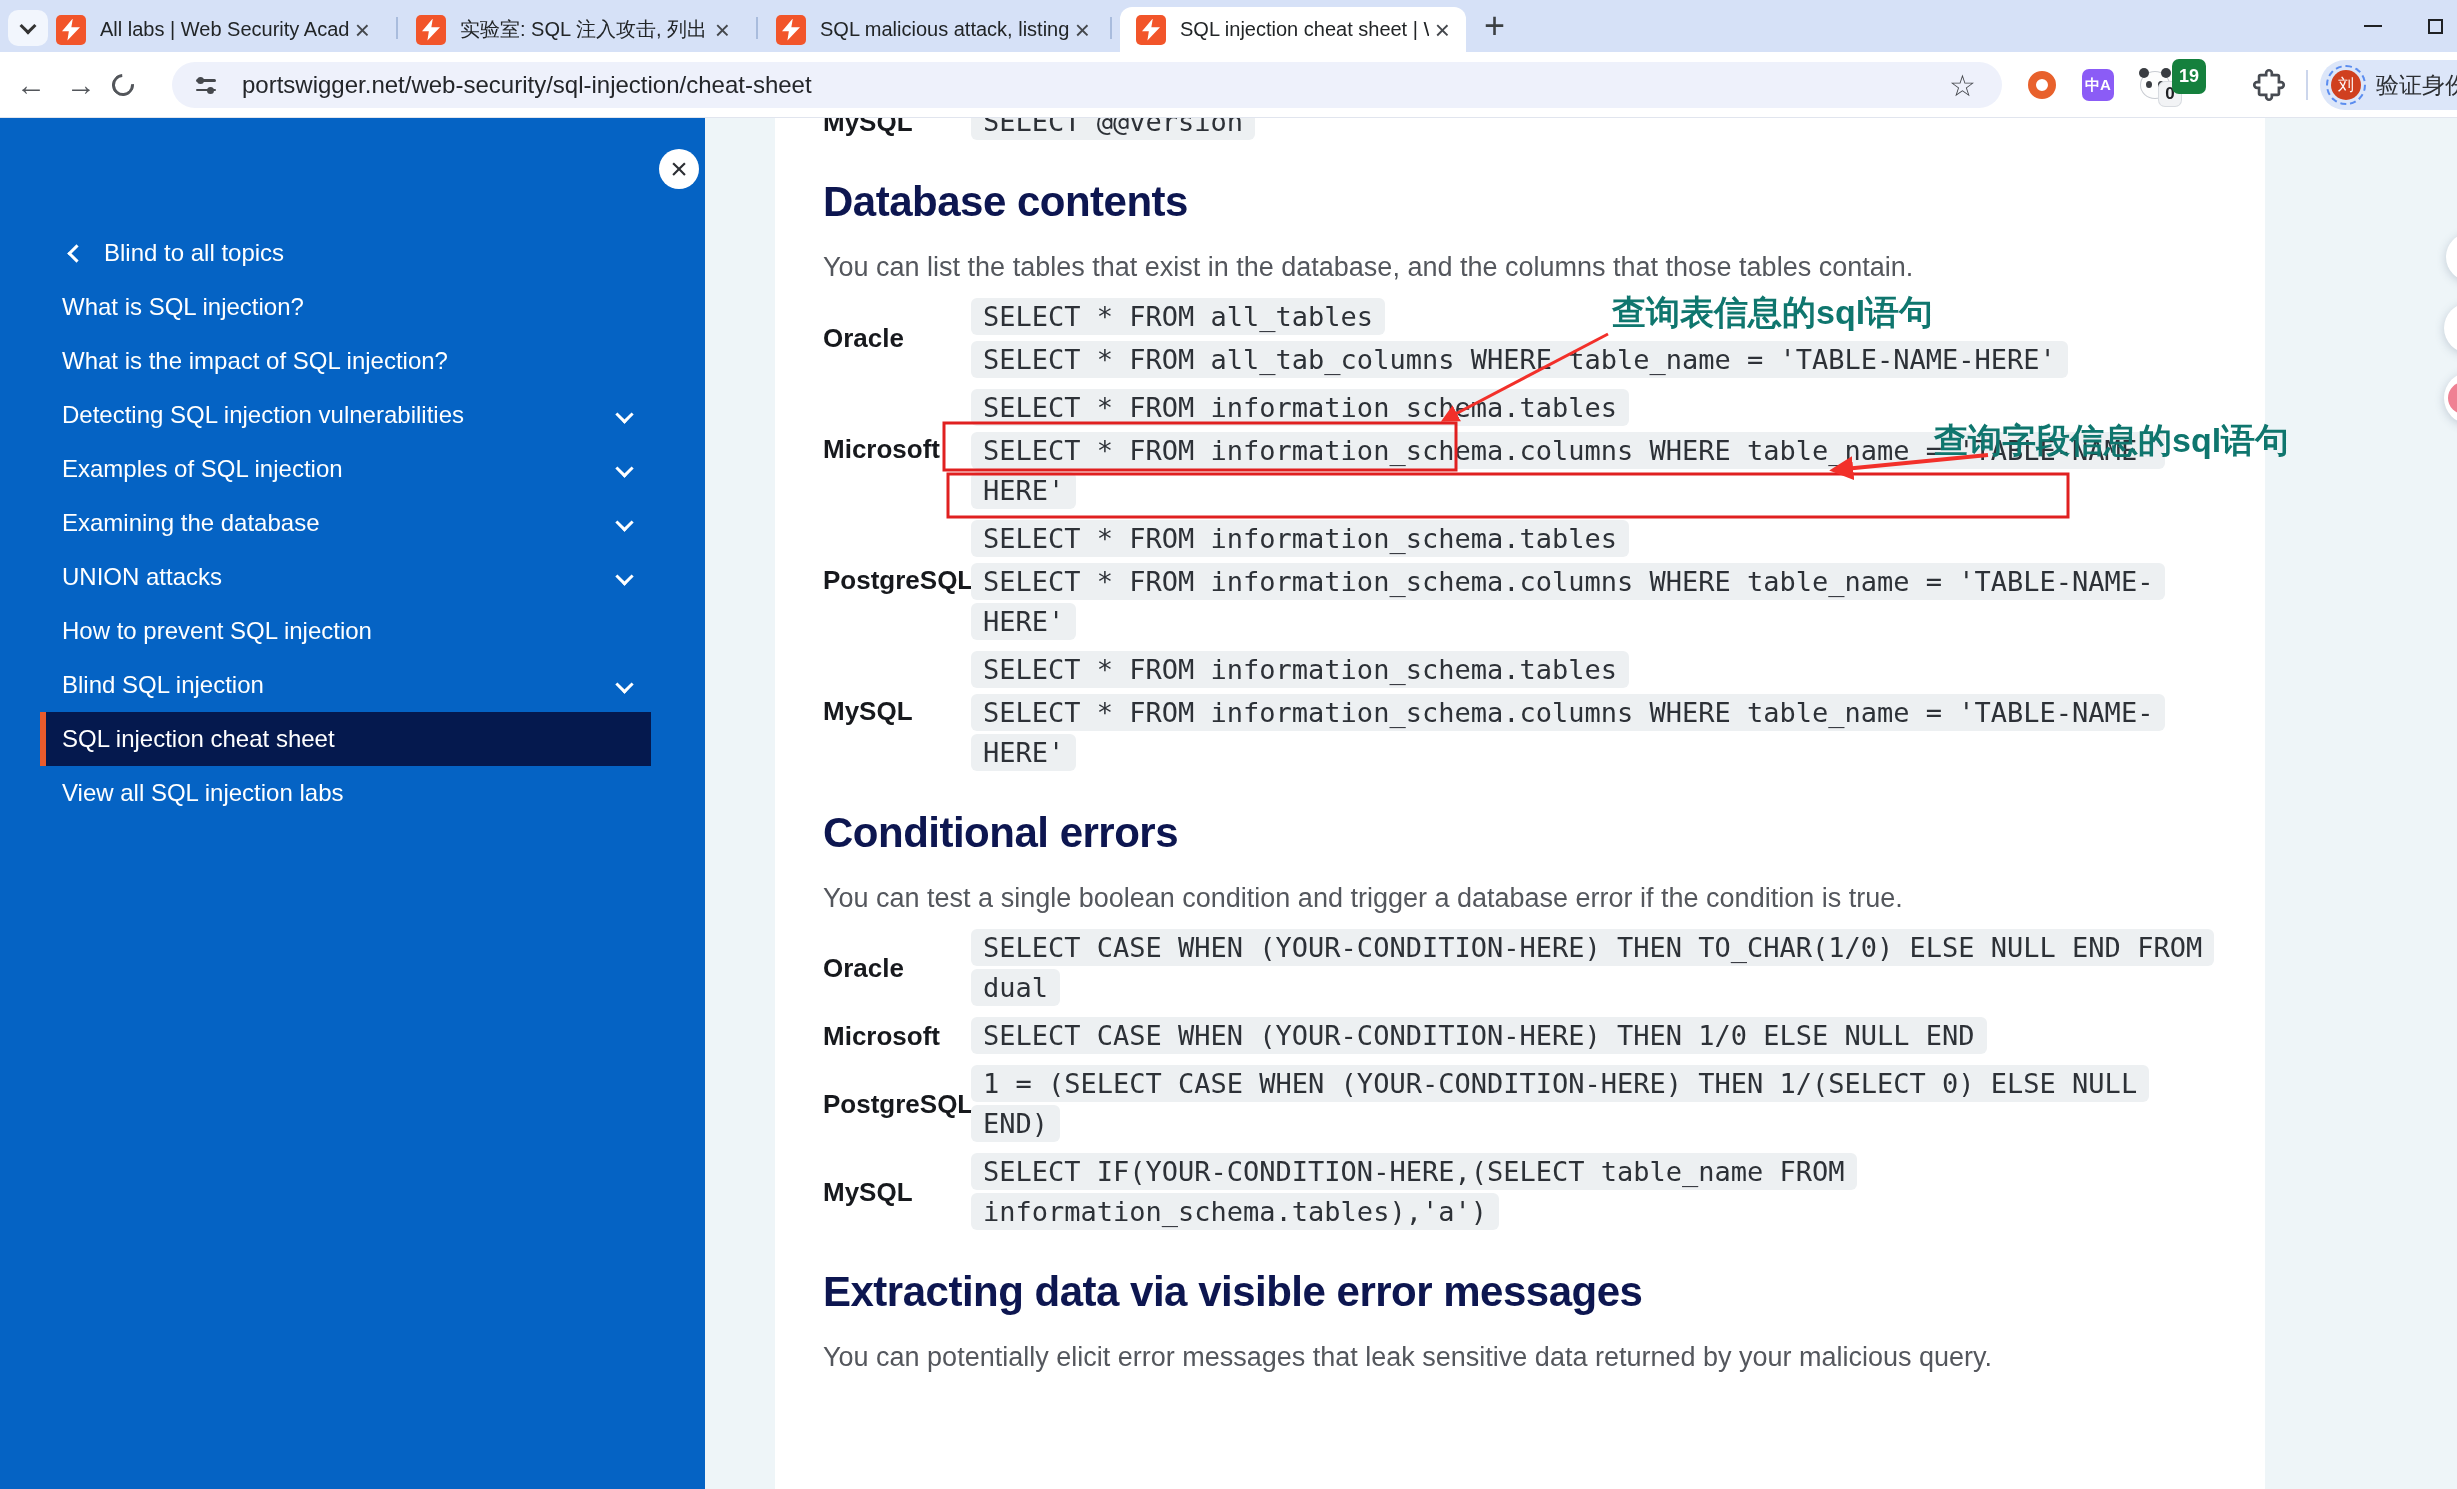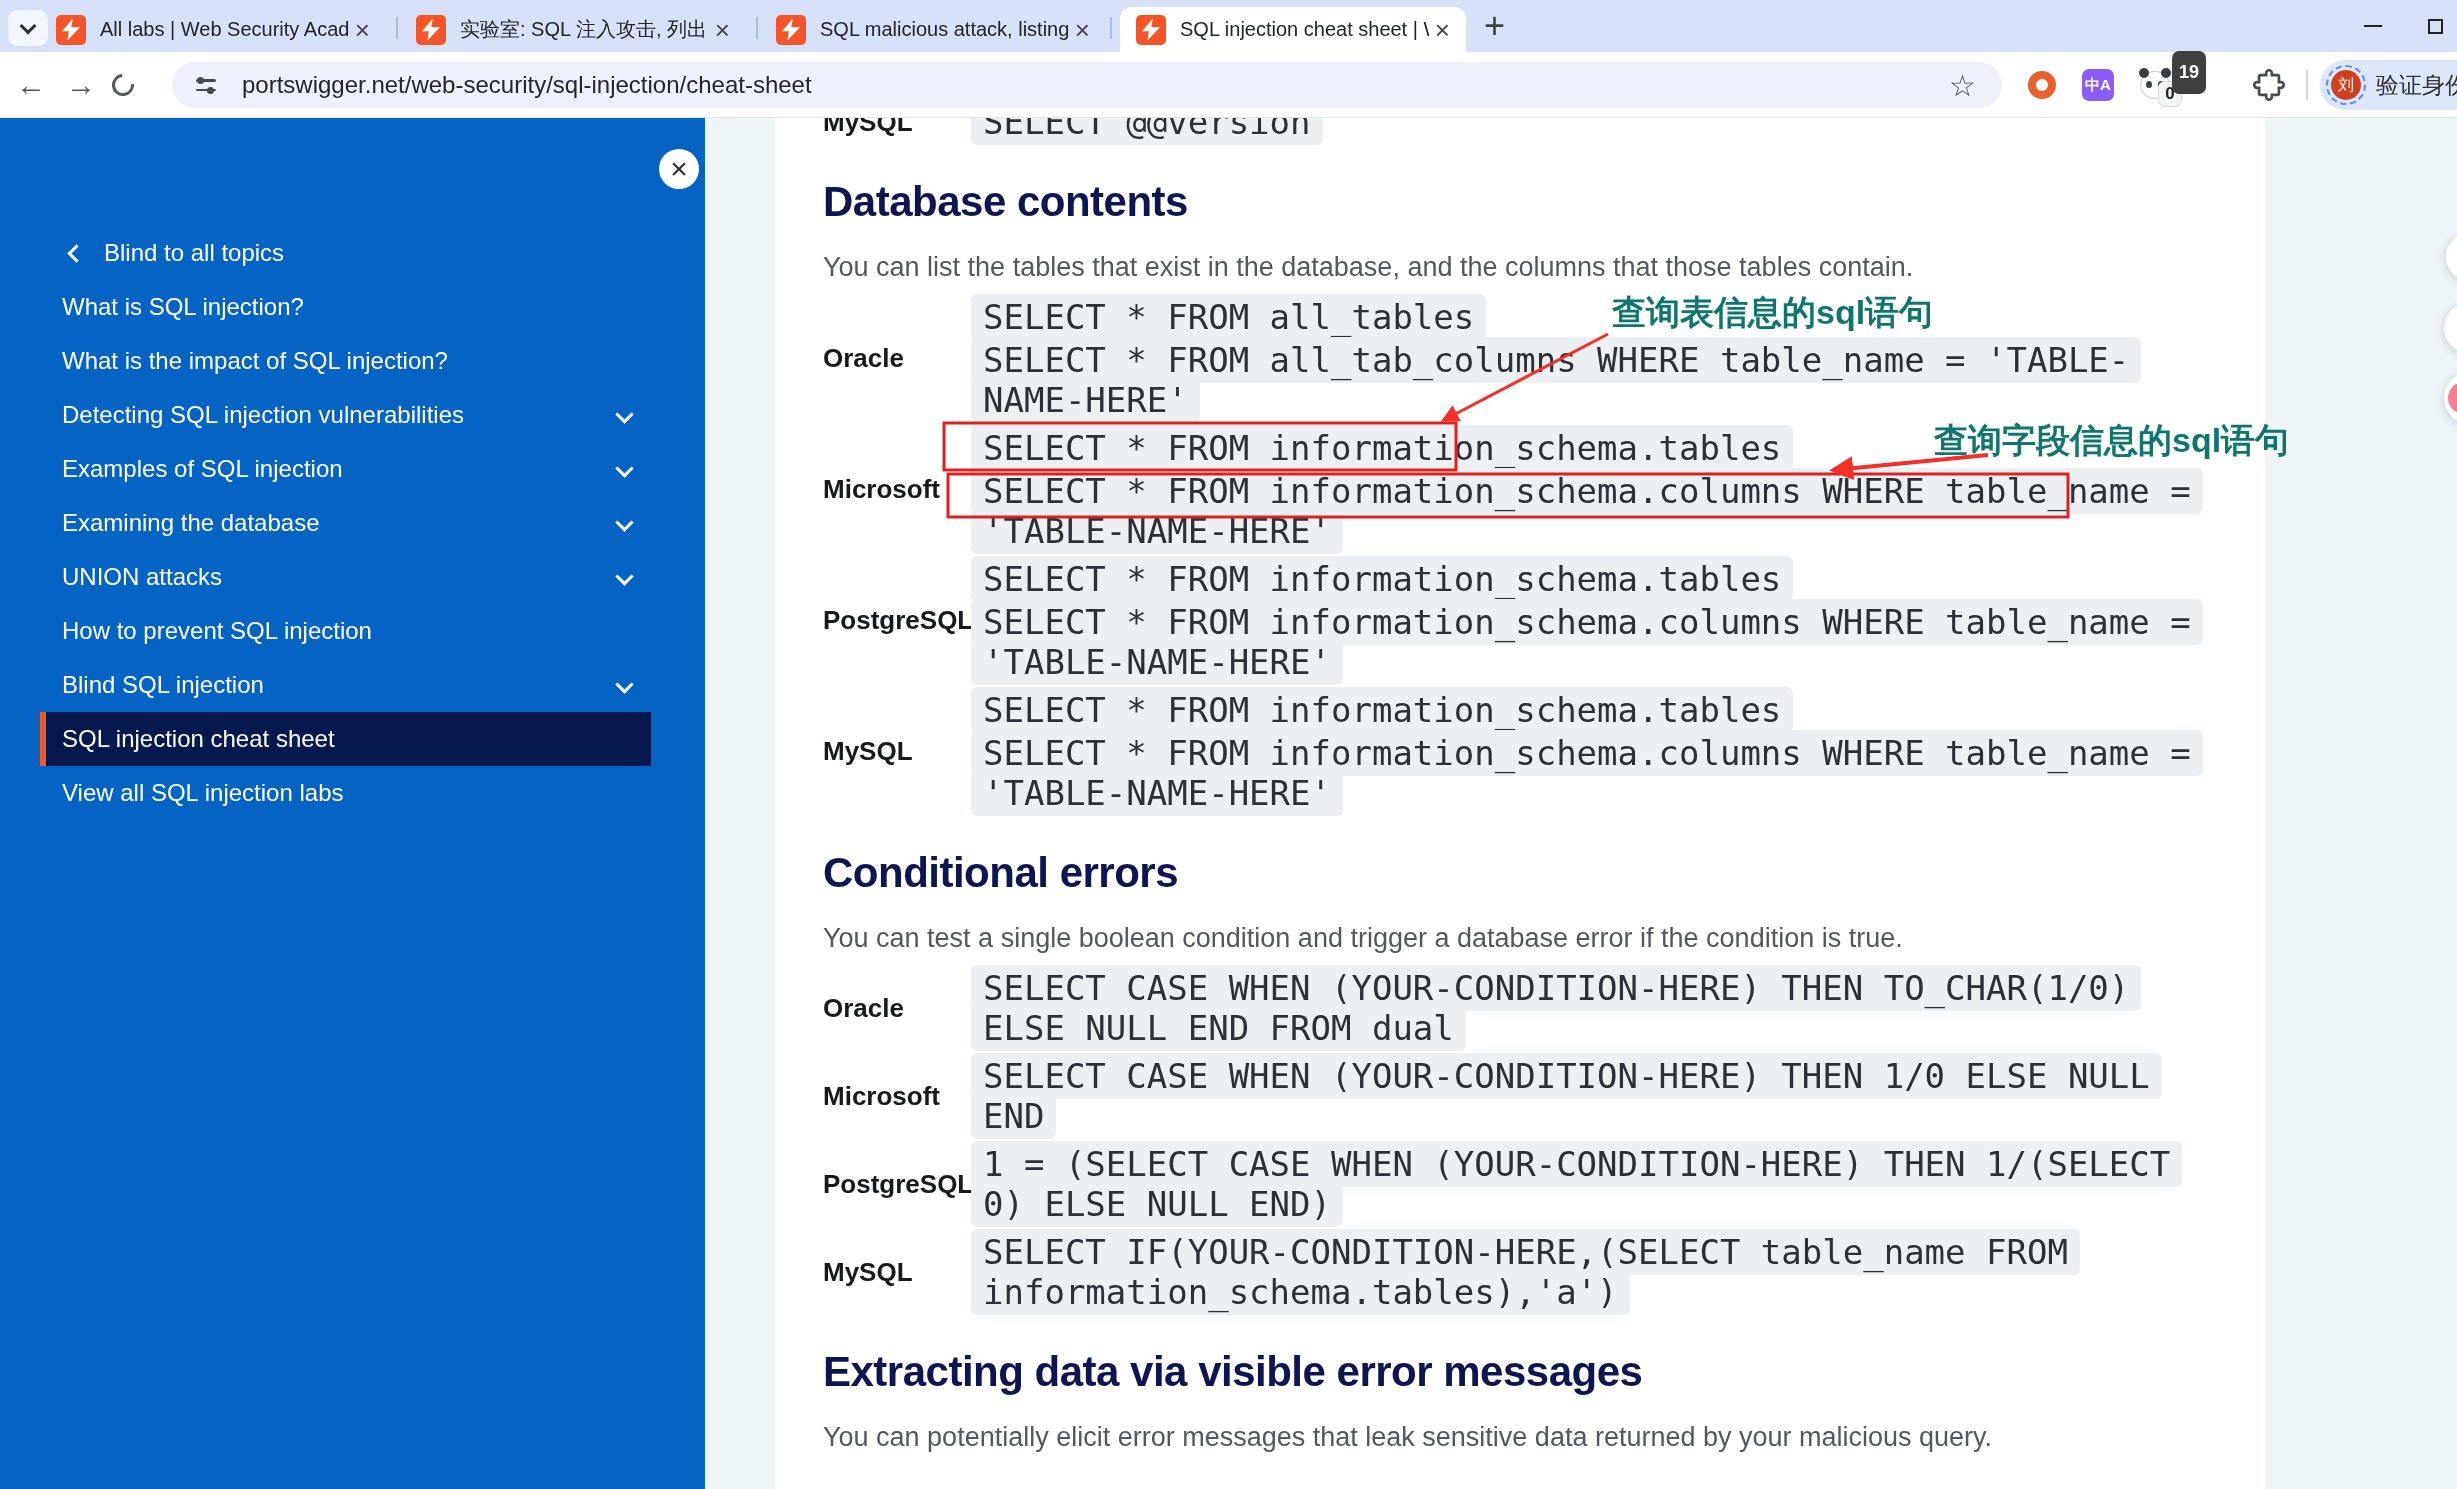--- a/index.html
+++ b/index.html
@@ -37,39 +37,39 @@
   .ext{position:absolute;top:0;height:66px;display:flex;align-items:center;}
   .donut{width:28px;height:28px;border:8px solid #e8612c;border-radius:50%;}
   .translate{width:32px;height:32px;background:#8b5cf6;border-radius:7px;color:#fff;font-weight:bold;font-size:15px;display:flex;align-items:center;justify-content:center;}
   .panda{width:30px;height:28px;background:#fdfdfd;border-radius:50%;position:relative;border:1px solid #c9ccd2;}
   .panda:before,.panda:after{content:"";position:absolute;top:-4px;width:10px;height:10px;background:#3a3d42;border-radius:50%;}
   .panda:before{left:-2px}.panda:after{right:-2px}
   .panda i{position:absolute;top:9px;width:6px;height:7px;background:#3a3d42;border-radius:50%;}
   .panda i.e1{left:5px}.panda i.e2{right:5px}
   .badge-light{position:absolute;right:-12px;bottom:-8px;min-width:22px;height:24px;background:#f2f3f5;border-radius:6px;color:#202124;font-size:17px;font-weight:bold;display:flex;align-items:center;justify-content:center;padding:0 3px;box-shadow:0 0 0 1px #d8dbe0;}
   .purple-ic{width:34px;height:30px;background:#5b21b6;clip-path:polygon(50% 0,100% 42%,82% 42%,82% 100%,18% 100%,18% 42%,0 42%);}
-  .badge-purple{position:absolute;right:-14px;bottom:-9px;min-width:34px;height:43px;background:#404040;border-radius:7px;color:#fff;font-size:18px;font-weight:bold;display:flex;align-items:center;justify-content:center;}
+  .badge-purple{position:absolute;right:-14px;bottom:-9px;min-width:34px;height:35px;background:#15803d;border-radius:7px;color:#fff;font-size:18px;font-weight:bold;display:flex;align-items:center;justify-content:center;}
   .puzzle-ic{width:34px;height:34px;}
   .tool-sep{position:absolute;left:2306px;top:18px;width:2px;height:30px;background:#ccd6ec;}
   .profile{position:absolute;left:2320px;top:8px;height:50px;min-width:132px;background:#dce6f9;border-radius:25px;display:flex;align-items:center;padding:0 16px 0 6px;}
   .avatar-ring{width:40px;height:40px;border:2px dashed #5b8def;border-radius:50%;display:flex;align-items:center;justify-content:center;flex:0 0 auto;}
   .avatar{width:30px;height:30px;background:#d0401f;border-radius:50%;color:#fff;font-size:16px;display:flex;align-items:center;justify-content:center;}
   .profile-label{margin-left:10px;font-size:23px;color:#2c2f33;white-space:nowrap;}
 
   
   .page{position:absolute;left:0;top:118px;width:2457px;height:1371px;background:#eef5f8;}
   .content{position:absolute;left:775px;top:0;width:1490px;height:1371px;background:#fff;overflow:hidden;padding:0 0 0 48px;}
   h2.sec{font-size:42px;line-height:48px;margin:36px 0 0;color:#0d1650;font-weight:bold;letter-spacing:-0.5px;}
   p.intro{font-size:27px;line-height:31px;margin:26px 0 0;color:#54575d;}
   .rows{display:flex;flex-direction:column;gap:8px;margin-top:14px;}
   .cheat-row{display:grid;grid-template-columns:148px 1250px;align-items:center;}
   .db-label{font-size:26px;font-weight:bold;color:#17191d;}
   .code-stack{display:flex;flex-direction:column;gap:3px;align-items:flex-start;}
   .code-line{max-width:1250px;}
-  code.sql{font-family:"DejaVu Sans Mono","Liberation Mono",monospace;font-size:34px;line-height:40px;background:#edf0f2;color:#2d3137;padding:3px 12px;border-radius:6px;-webkit-box-decoration-break:clone;box-decoration-break:clone;}
+  code.sql{font-family:"DejaVu Sans Mono","Liberation Mono",monospace;font-size:27px;line-height:40px;background:#edf0f2;color:#2d3137;padding:3px 12px;border-radius:6px;-webkit-box-decoration-break:clone;box-decoration-break:clone;}
   .toprow{margin-top:-16px;}
 
   
   .sidebar{position:absolute;left:0;top:0;width:705px;height:1371px;background:#0563c4;}
   .sb-close{position:absolute;left:659px;top:31px;width:40px;height:40px;background:#fff;border-radius:50%;display:flex;align-items:center;justify-content:center;font-size:30px;color:#2b2e33;line-height:30px;}
   .sb-list{position:absolute;left:0;top:108px;width:705px;}
   .sb-item{position:relative;height:54px;display:flex;align-items:center;padding-left:62px;color:#fff;font-size:24px;cursor:default;}
   .sb-back{padding-left:62px;}
   .chev-left{position:absolute;left:70px;width:13px;height:13px;border-left:3px solid #fff;border-bottom:3px solid #fff;transform:rotate(45deg);}
   .sb-back span{margin-left:0;}

